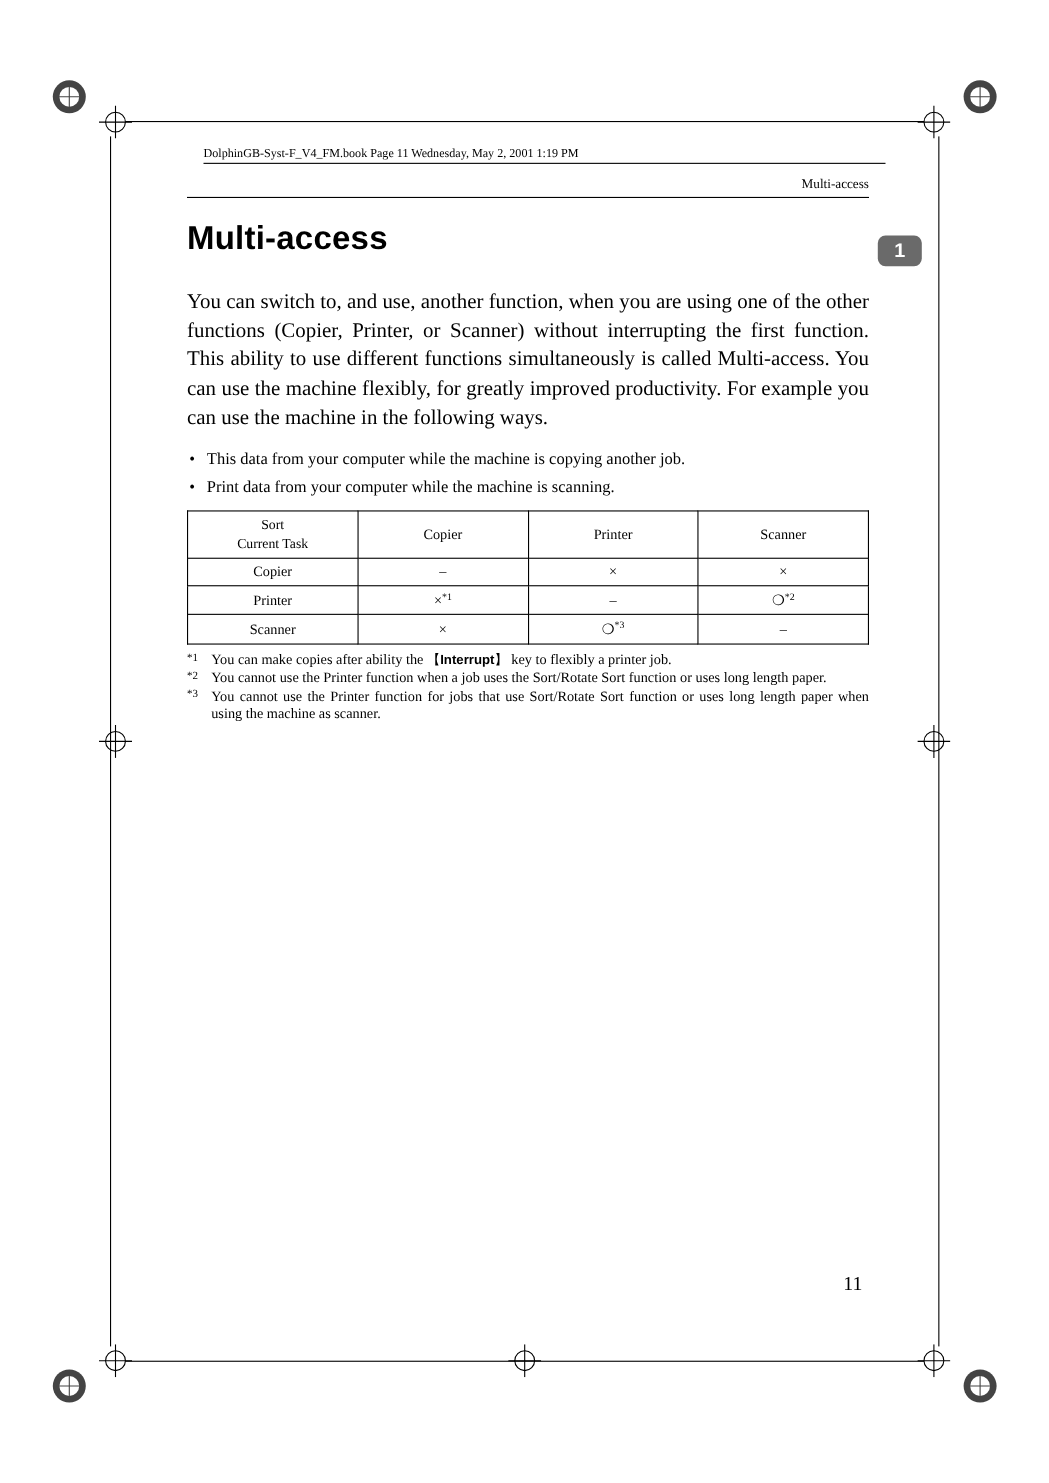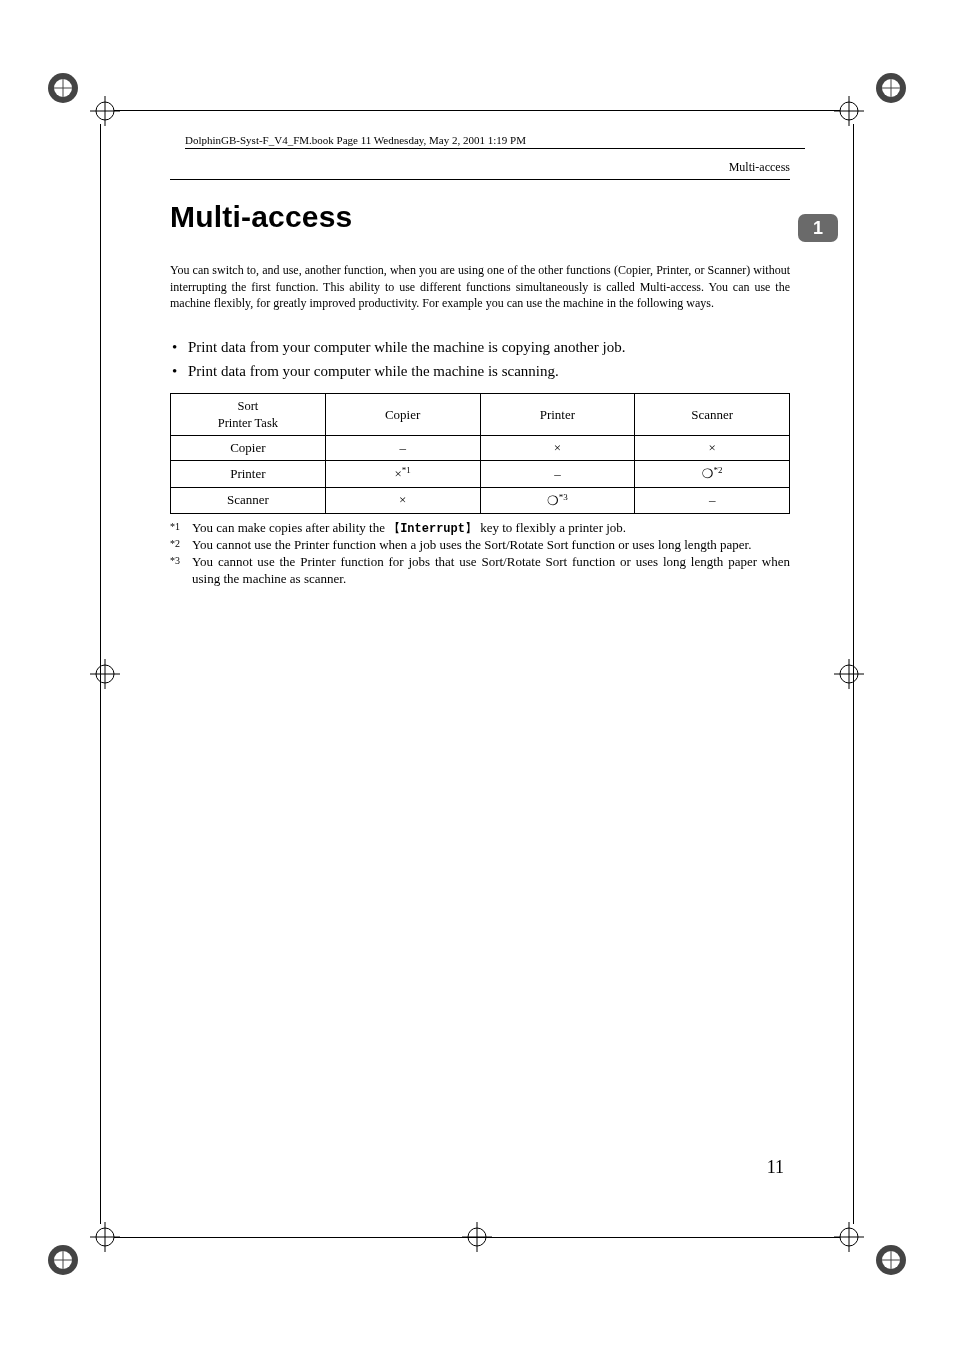--- a/index.html
+++ b/index.html
@@ -96,24 +96,24 @@
   h1.title {
     font-family: Arial, Helvetica, sans-serif;
     font-weight: 900;
     font-size: 30px;
     margin-top: 40px;
     margin-bottom: 28px;
     letter-spacing: 0.2px;
   }
 
   p.body {
-    font-size: 12px;
+    font-size: 19px;
     line-height: 1.38;
     text-align: justify;
-    margin-bottom: 24px;
+    margin-bottom: 14px;
   }
 
   ul.bullets {
     list-style: none;
     margin: 4px 0 10px 0;
   }
   ul.bullets li {
     font-size: 15px;
     line-height: 1.5;
     padding-left: 18px;
@@ -157,21 +157,21 @@
     margin-bottom: 0;
   }
   .footnotes .fn .fn-mark {
     font-size: 10px;
     width: 22px;
     flex: 0 0 22px;
     padding-top: 1px;
   }
   .footnotes .fn .fn-text { flex: 1; text-align: justify; }
   .keycap {
-    font-family: Liberation Mono, monospace;
+    font-family: Liberation Sans, sans-serif;
     font-weight: bold;
     font-size: 12px;
   }
   .keycap::before { content: "【"; font-weight: normal; }
   .keycap::after { content: "】"; font-weight: normal; }
 
   .page-number {
     position: absolute;
     right: 170px;
     bottom: 170px;
@@ -286,30 +286,30 @@
 
   <div class="header-title">Multi-access</div>
 
   <div class="section-tab">1</div>
 
   <h1 class="title">Multi-access</h1>
 
   <p class="body">You can switch to, and use, another function, when you are using one of the other functions (Copier, Printer, or Scanner) without interrupting the first function. This ability to use different functions simultaneously is called Multi-access. You can use the machine flexibly, for greatly improved productivity. For example you can use the machine in the following ways.</p>
 
   <ul class="bullets">
-    <li>Print data from your computer while the machine is copying another job.</li>
+    <li>This data from your computer while the machine is copying another job.</li>
     <li>Print data from your computer while the machine is scanning.</li>
   </ul>
 
   <table class="access">
     <tbody>
         <tr>
       <th class="corner">
         <span>Sort</span><br>
-        <span>Printer Task</span>
+        <span>Current Task</span>
       </th>
       <th>Copier</th>
       <th>Printer</th>
       <th>Scanner</th>
     </tr>
     <tr>
       <td>Copier</td>
       <td><span>–</span></td>
       <td><span>×</span></td>
       <td><span>×</span></td>

